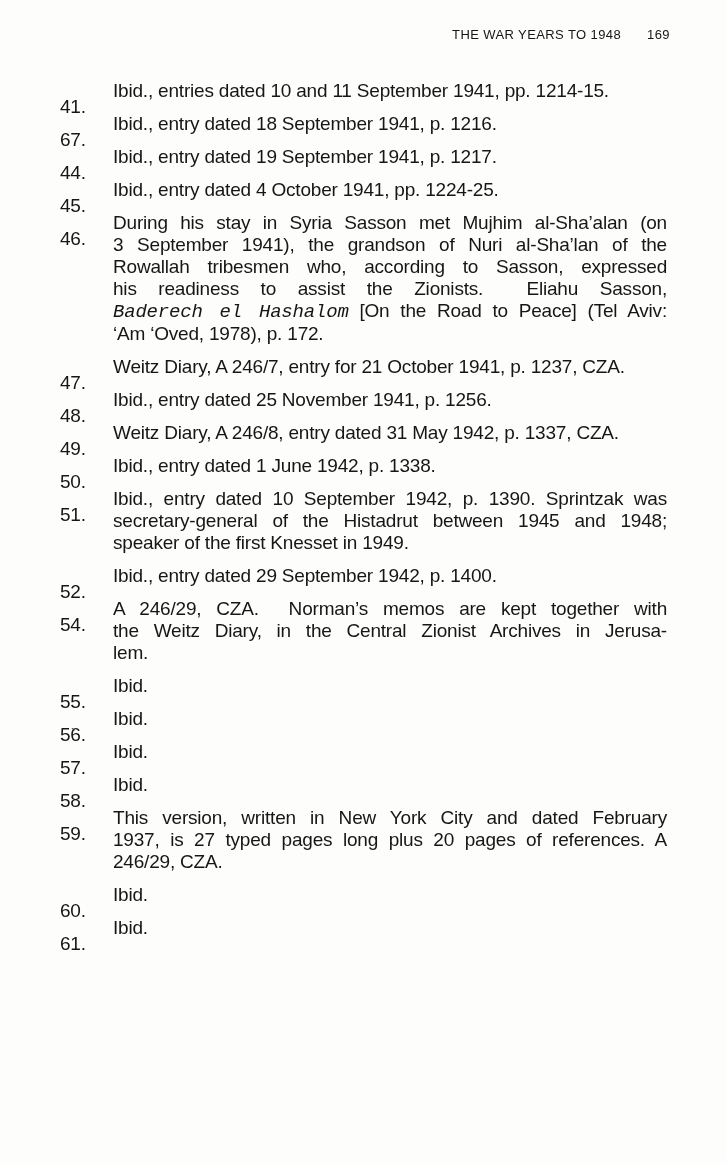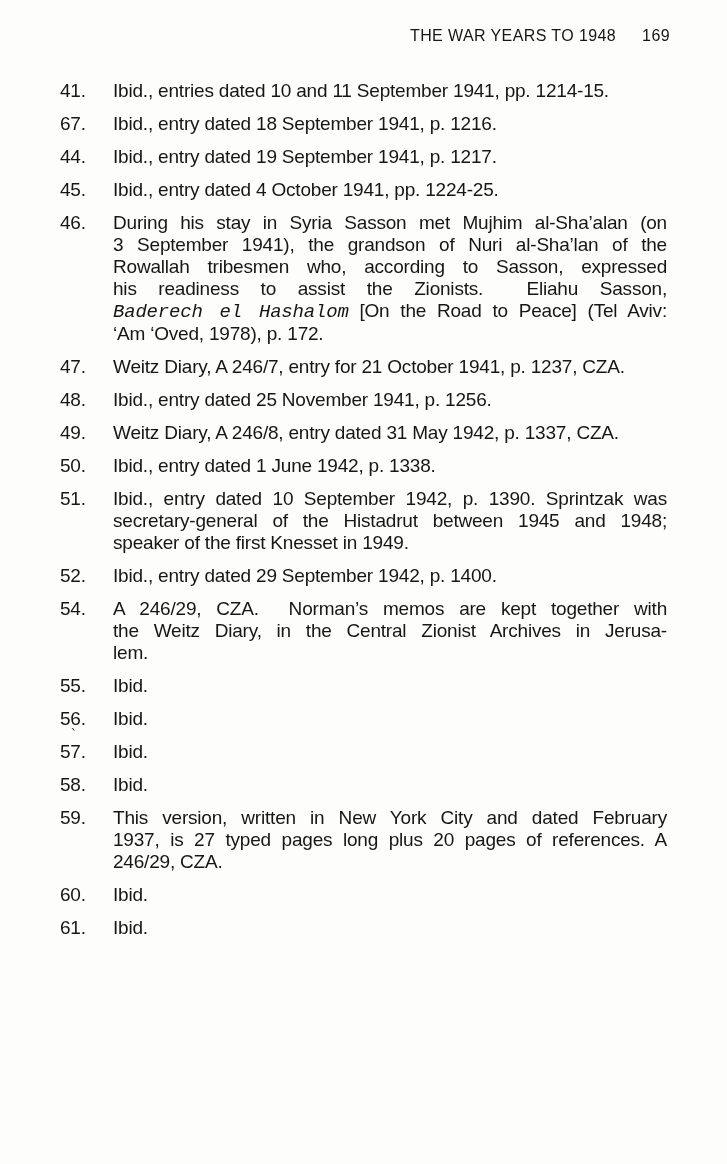--- a/index.html
+++ b/index.html
@@ -16,21 +16,21 @@
     font-family: "Liberation Sans", "DejaVu Sans", sans-serif;
     overflow: hidden;
   }
   .running-header {
     position: absolute;
     top: 27px;
     right: 57px;
     display: flex;
     align-items: baseline;
     gap: 26px;
-    font-size: 16px;
+    font-size: 13px;
     letter-spacing: 0.4px;
     white-space: nowrap;
   }
   .notes {
     position: absolute;
     top: 80px;
     left: 0;
     right: 0;
     list-style: none;
     margin: 0;
@@ -41,21 +41,21 @@
     margin: 0 0 11px 0;
     padding-left: 113px;
     padding-right: 60px;
     font-size: 19px;
     line-height: 22px;
     letter-spacing: -0.2px;
   }
   .note-number {
     position: absolute;
     left: 60px;
-    top: 0;
+    top: 16px;
     line-height: 22px;
   }
   .note-line {
     white-space: nowrap;
     text-align: justify;
   }
   .note-line.stretch {
     text-align-last: justify;
   }
   .note-line i {

